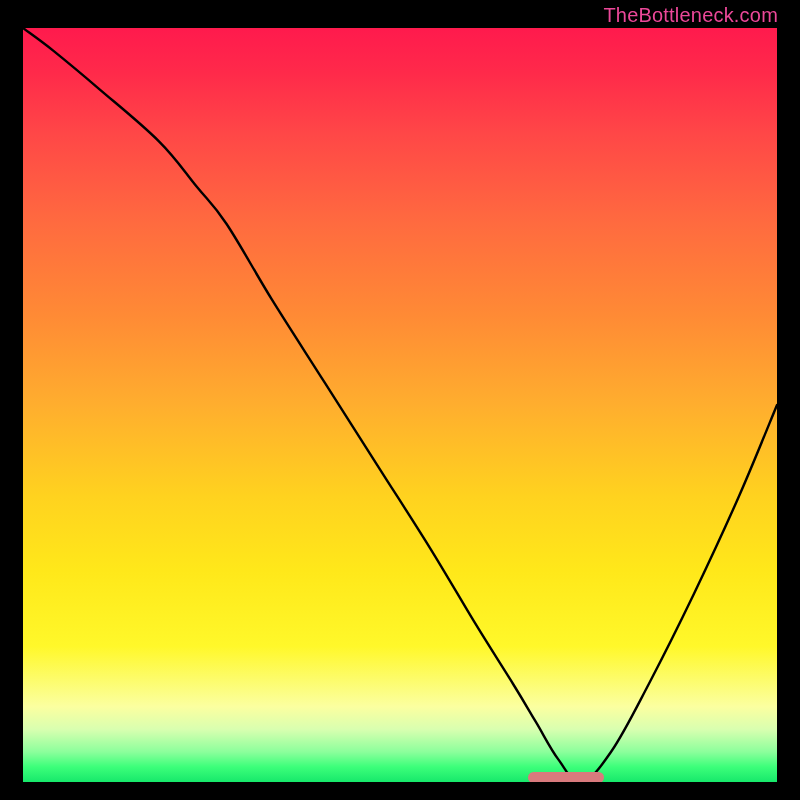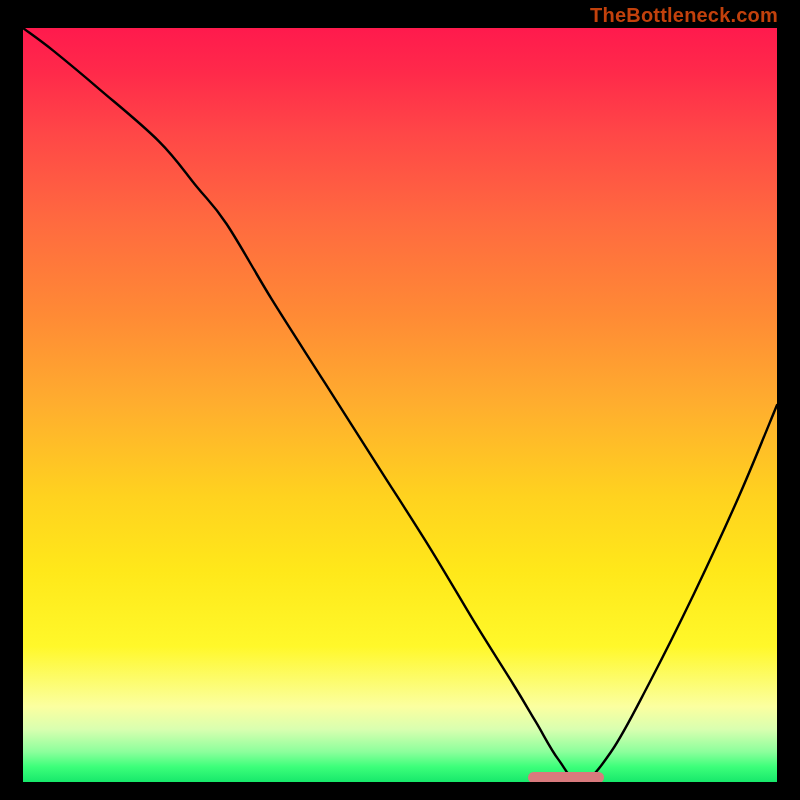--- a/index.html
+++ b/index.html
@@ -42,23 +42,23 @@
       #d9ffb0 93%,
       #8cff9c 96%,
       #3cff7a 98%,
       #17e86b 100%
     );
   }
   .watermark {
     position: absolute;
     top: 4px;
     right: 22px;
-    color: #c2410c;
+    color: #ec4899;
     font-size: 20px;
-    font-weight: 700;
+    font-weight: 400;
     letter-spacing: 0.2px;
     user-select: none;
   }
   svg.curve {
     position: absolute;
     left: 0; top: 0;
     width: 754px; height: 754px;
   }
   .pill {
     position: absolute;

